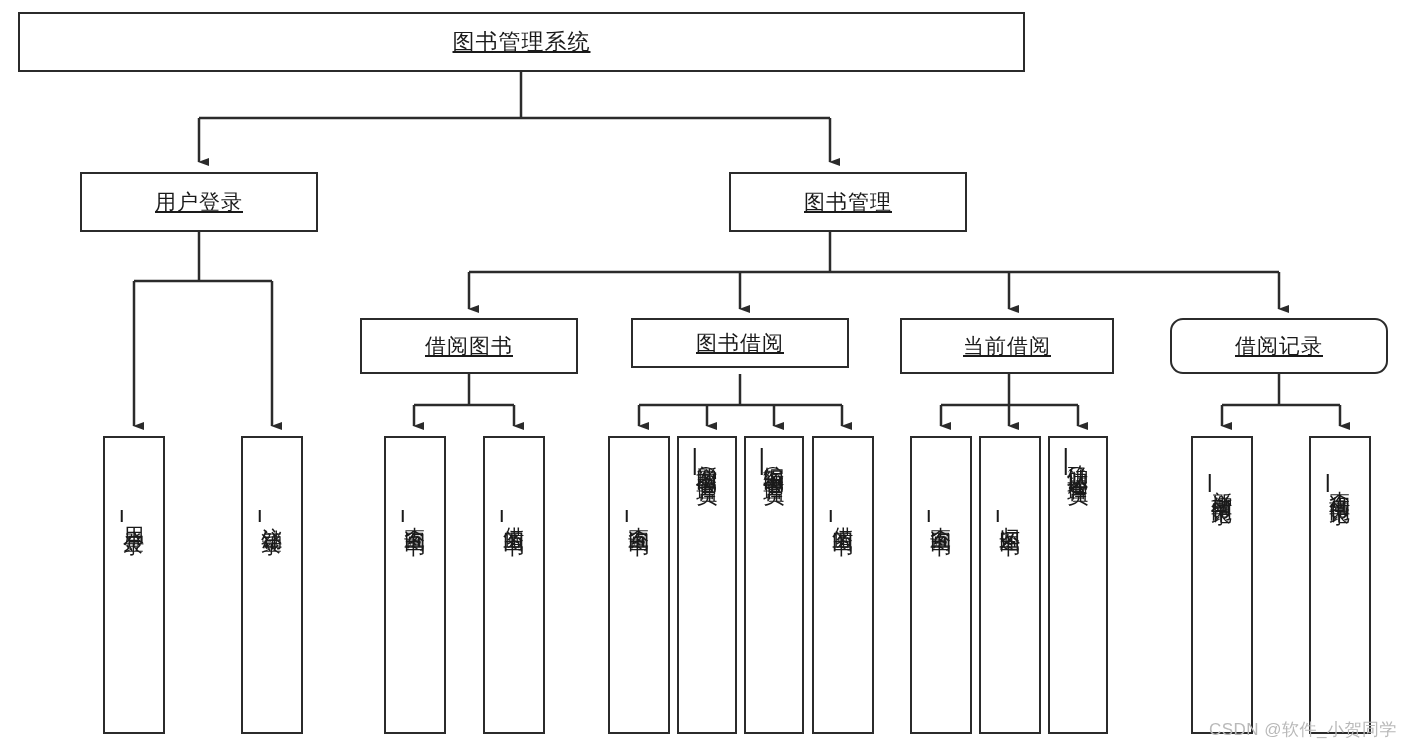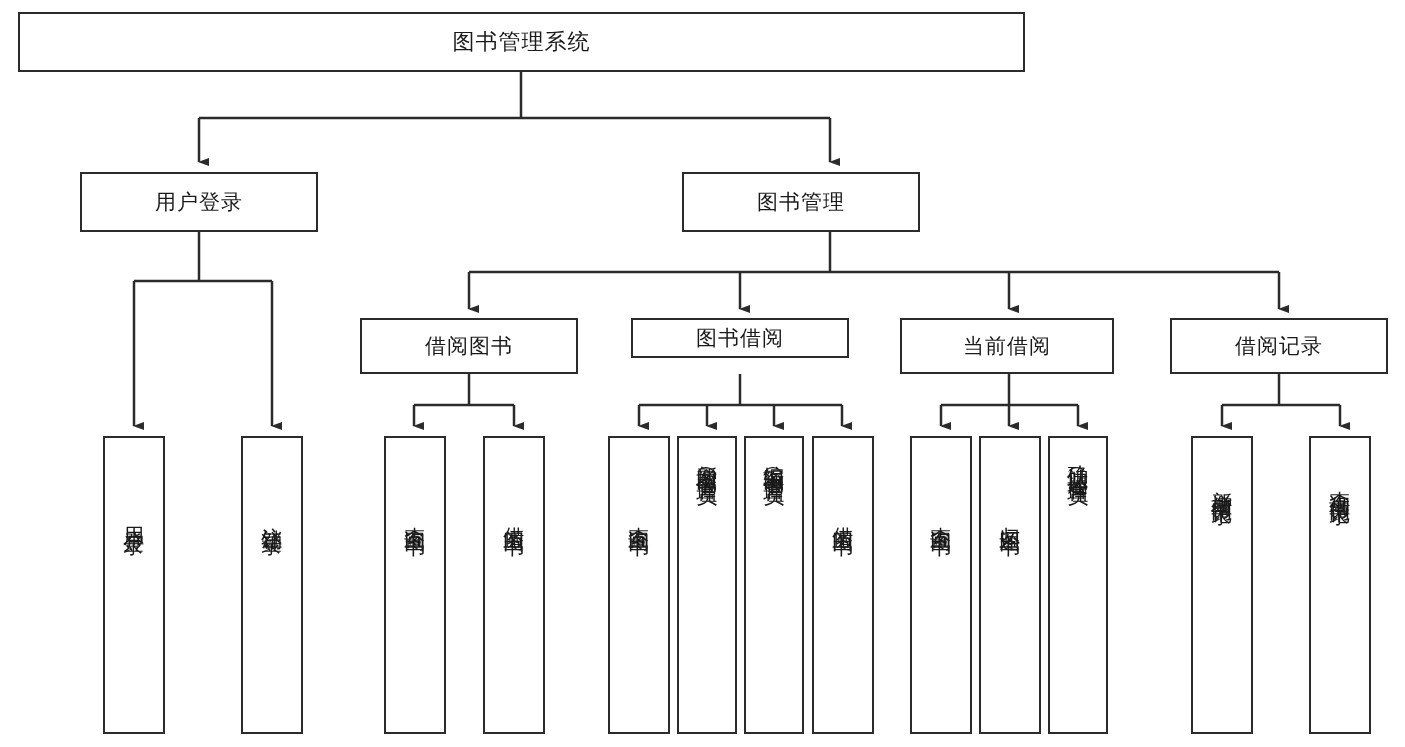--- a/index.html
+++ b/index.html
@@ -35,20 +35,21 @@
     align-items: center;
     justify-content: center;
     color: #1a1a1a;
     z-index: 2;
   }
   .node .label {
     display: block;
     text-align: center;
     line-height: 1.18;
     white-space: nowrap;
+    text-decoration: underline;
   }
   
   .node.h .label {
     font-size: 21px;
     letter-spacing: 1px;
   }
   .node.root .label {
     font-size: 22px;
     letter-spacing: 1px;
   }
@@ -133,34 +134,34 @@
     </g>
   </svg>
 
   <div class="node h root" style="left:18px; top:12px; width:1007px; height:60px;">
     <span class="label">图书管理系统</span>
   </div>
 
   <div class="node h" style="left:80px; top:172px; width:238px; height:60px;">
     <span class="label">用户登录</span>
   </div>
-  <div class="node h" style="left:682px; top:172px; width:238px; height:60px;">
+  <div class="node h" style="left:729px; top:172px; width:238px; height:60px;">
     <span class="label">图书管理</span>
   </div>
 
   <div class="node h" style="left:360px; top:318px; width:218px; height:56px;">
     <span class="label">借阅图书</span>
   </div>
-  <div class="node h" style="left:631px; top:318px; width:218px; height:40px;">
+  <div class="node h" style="left:631px; top:318px; width:218px; height:50px;">
     <span class="label">图书借阅</span>
   </div>
   <div class="node h" style="left:900px; top:318px; width:214px; height:56px;">
     <span class="label">当前借阅</span>
   </div>
-  <div class="node h" style="left:1170px; top:318px; width:218px; height:56px;">
+  <div class="node h" style="left:1170px; top:318px; width:218px; height:56px;border-radius:13px;">
     <span class="label">借阅记录</span>
   </div>
 
   <div class="node v" style="left:103px; top:436px; width:62px; height:298px; padding-top:72px;">
     <span class="label">用户登录</span>
   </div>
   <div class="node v" style="left:241px; top:436px; width:62px; height:298px; padding-top:72px;">
     <span class="label">注销登录</span>
   </div>
 
@@ -194,14 +195,15 @@
     <span class="label">确认归还（管理员）</span>
   </div>
 
   <div class="node v" style="left:1191px; top:436px; width:62px; height:298px; padding-top:36px;">
     <span class="label">新增借阅记录</span>
   </div>
   <div class="node v" style="left:1309px; top:436px; width:62px; height:298px; padding-top:36px;">
     <span class="label">查询借阅记录</span>
   </div>
 
+  <div id="watermark">CSDN @软件_小贺同学</div>
 
 </div>
 
 </body></html>

